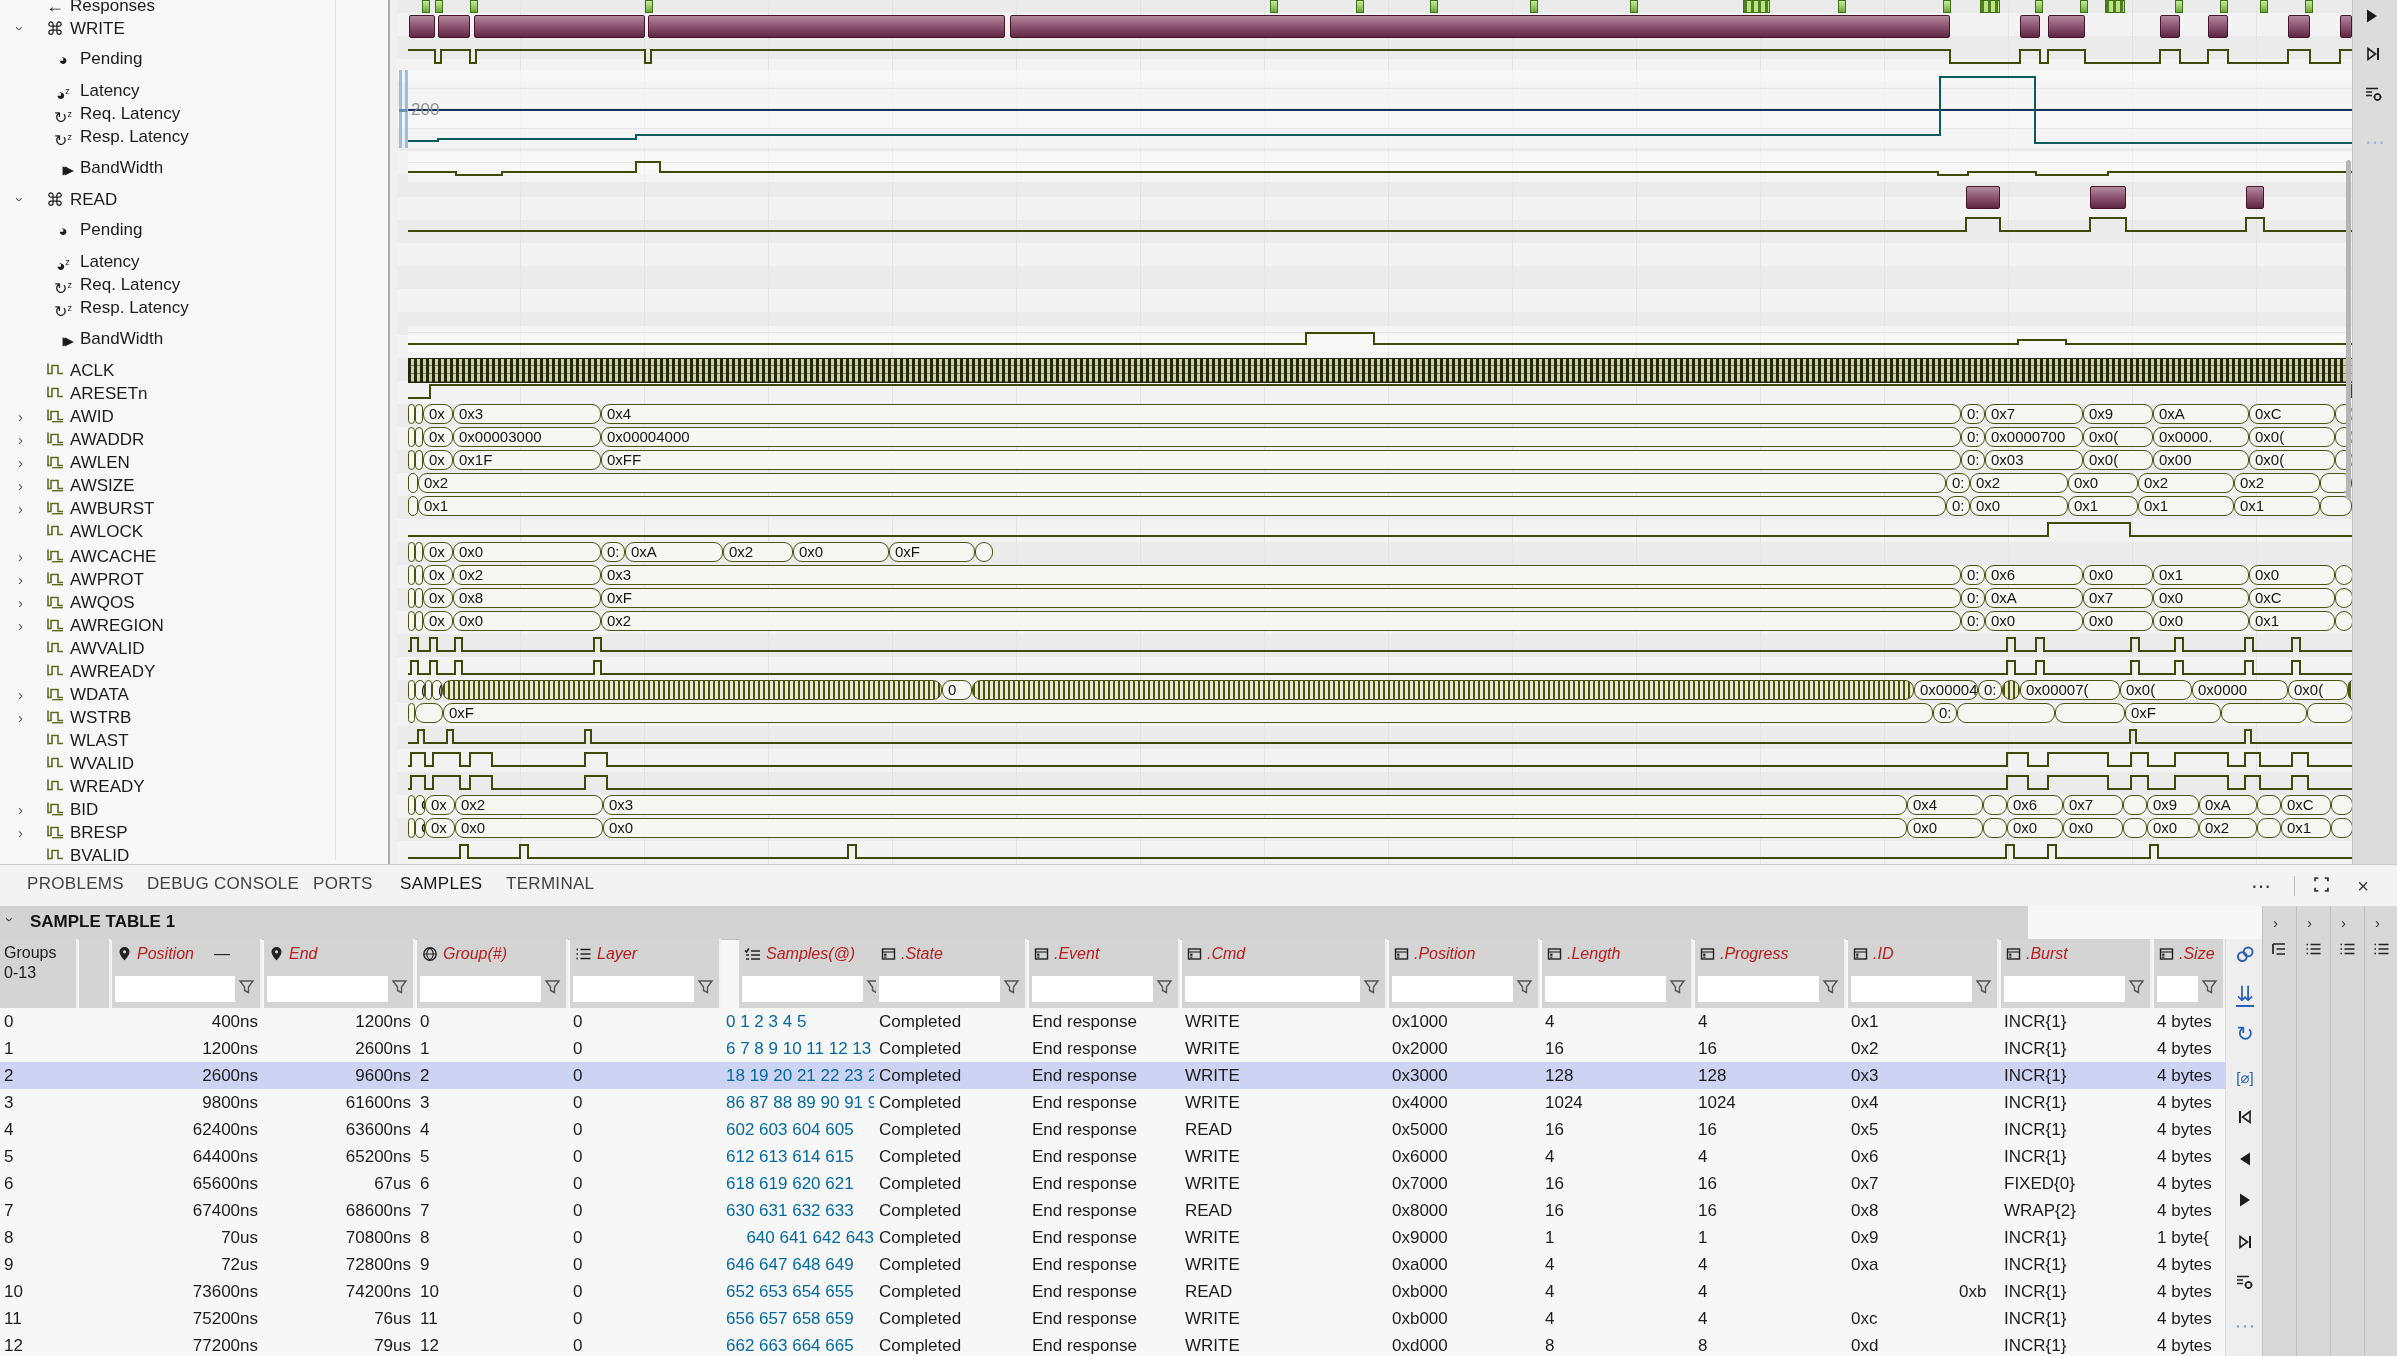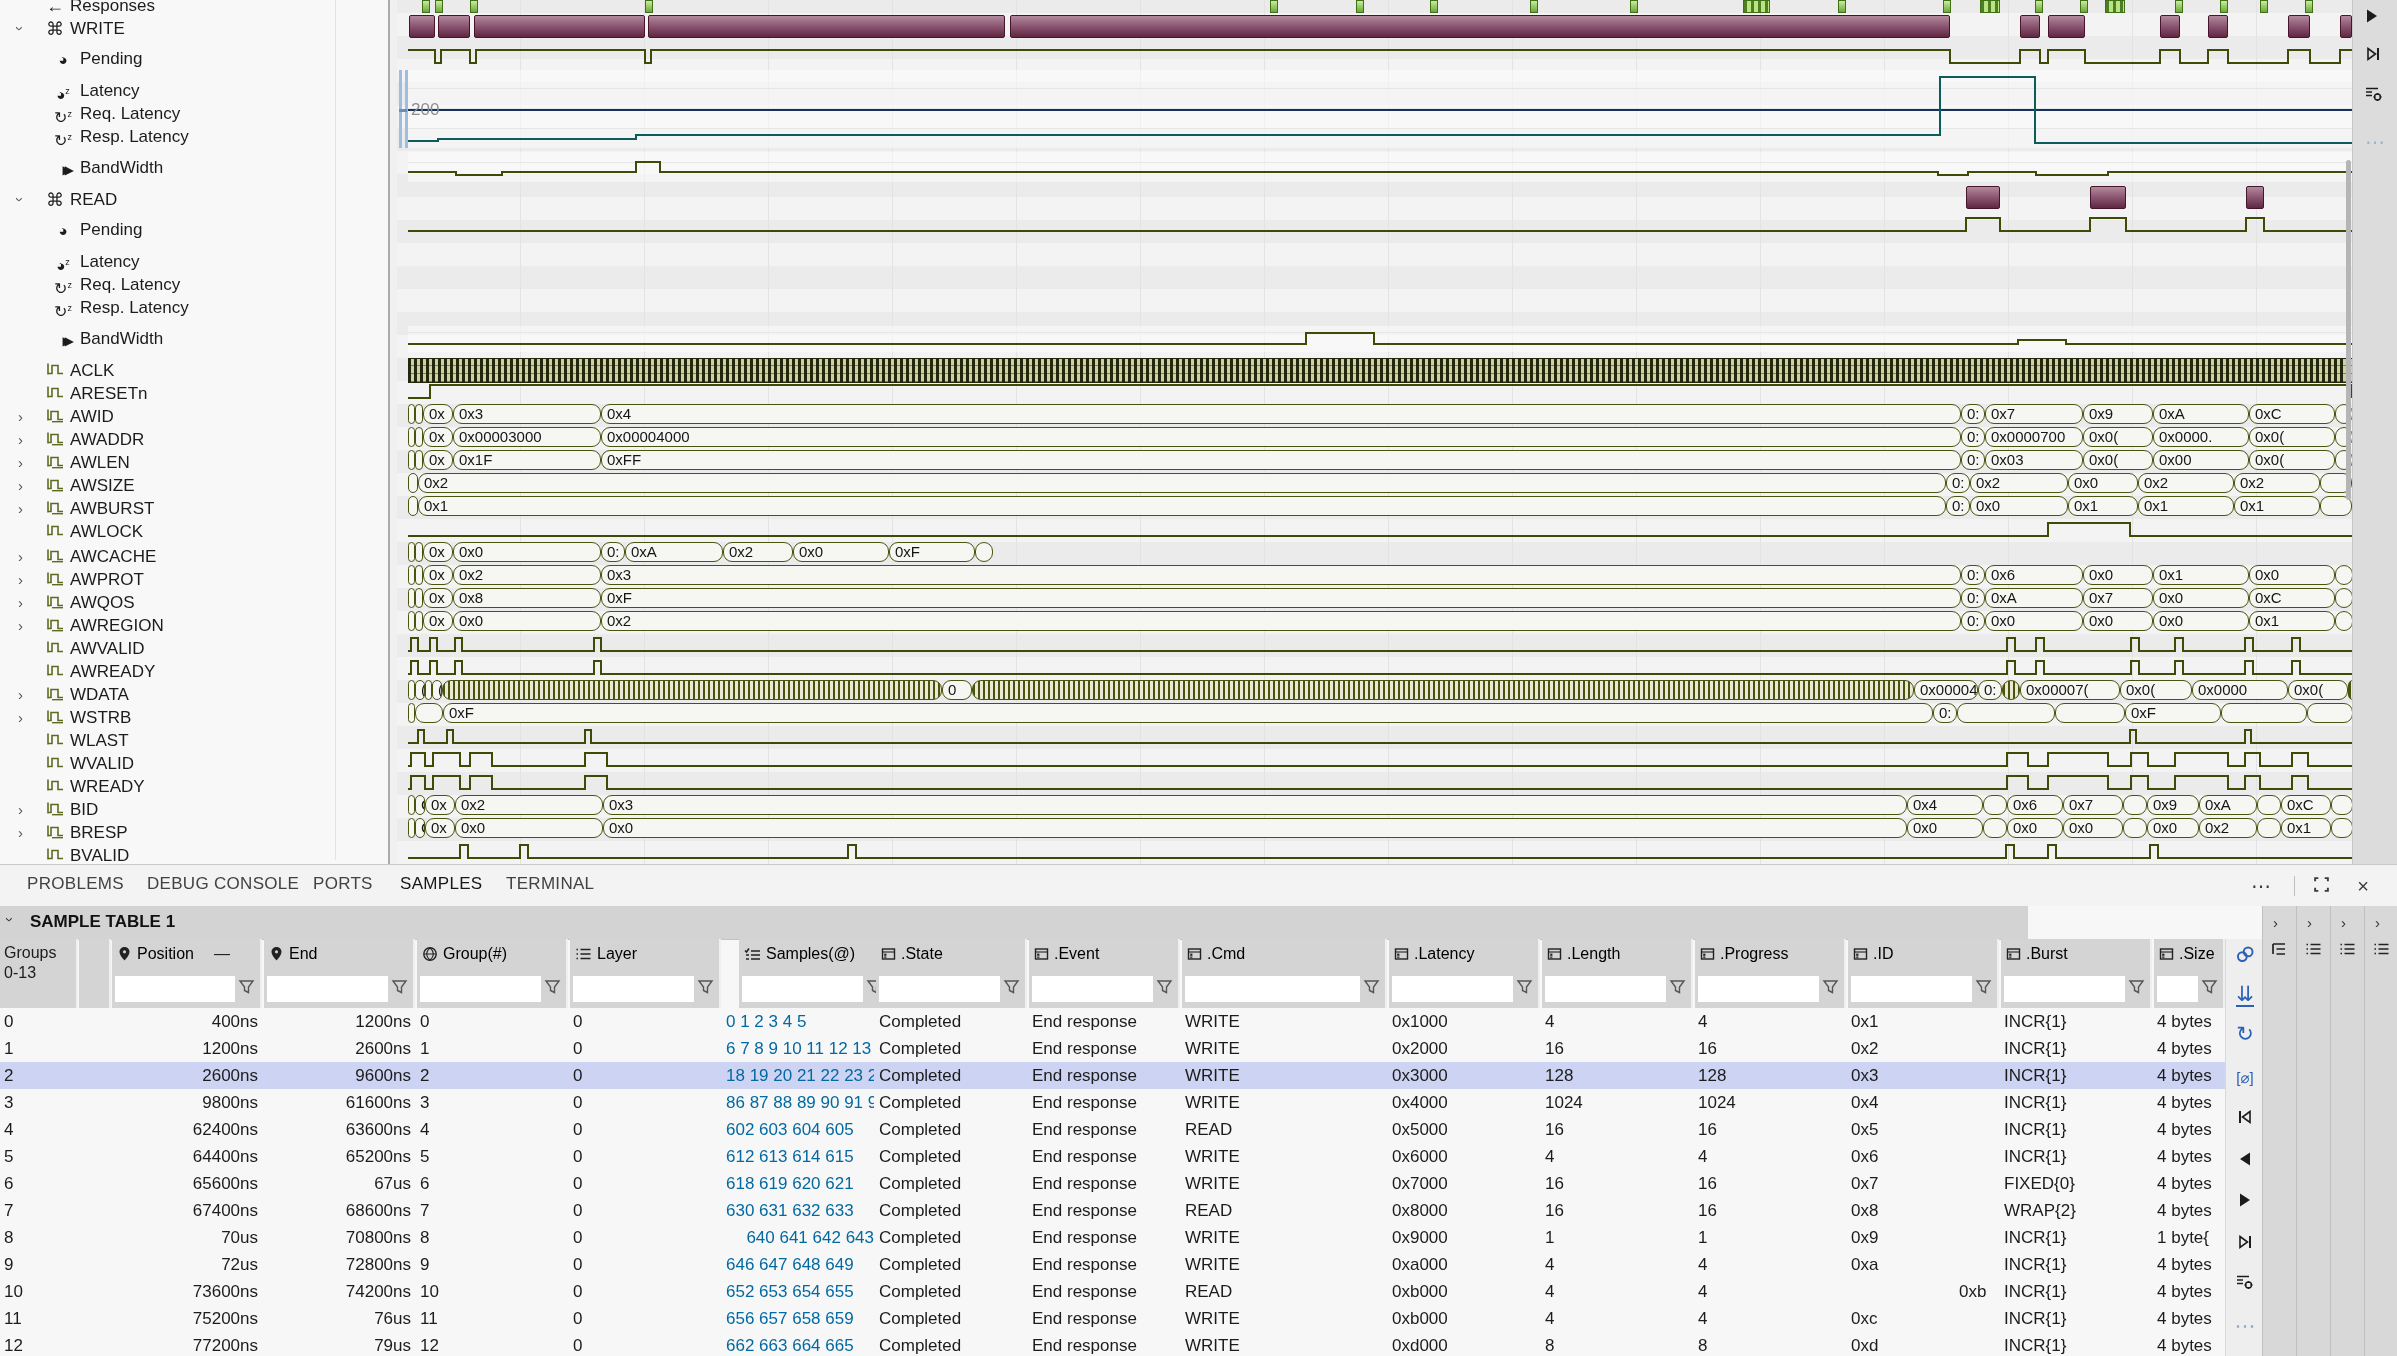--- a/index.html
+++ b/index.html
@@ -47,21 +47,21 @@
   #panel{left:0;top:864px;width:2397px;height:492px;background:#f7f7f7;border-top:1px solid #c8c8c8;}
   #tabsbar{position:absolute;left:0;top:0;width:2397px;height:41px;background:#f3f3f3;}
   .ptab{position:absolute;top:0;height:41px;line-height:38px;font-size:17px;color:#424242;cursor:pointer;letter-spacing:.3px;}
   .ptab.active{color:#171717;border-bottom:2px solid #2456a4;}
   .pctl{position:absolute;top:8px;width:26px;height:26px;text-align:center;line-height:26px;font-size:20px;color:#3c3c3c;cursor:pointer;}
   #sectionbar{position:absolute;left:0;top:41px;width:2028px;height:33px;background:#d3d3d3;border-bottom:1px solid #c2c2c2;cursor:pointer;}
   #sectionbar .chev{position:absolute;left:8px;top:5px;font-size:15px;color:#333;transform:rotate(90deg);}
   #section-title{position:absolute;left:30px;top:6px;font-weight:bold;font-size:17px;color:#111;}
   
   .th{position:absolute;top:74px;height:69px;background:#d4d4d4;border-right:2px solid #efefef;box-sizing:border-box;}
-  .th-lab{position:absolute;left:5px;top:6px;font-size:16px;color:#000000;white-space:nowrap;display:flex;align-items:center;gap:5px;cursor:pointer;}
+  .th-lab{position:absolute;left:5px;top:6px;font-size:16px;color:#b91c1c;white-space:nowrap;display:flex;align-items:center;gap:5px;cursor:pointer;font-style:italic;}
   .th-filter{position:absolute;left:3px;top:37px;height:26px;background:#fff;border:none;font-size:14px;padding:0 4px;box-sizing:border-box;}
   .th-funnel{position:absolute;top:40px;cursor:pointer;}
   .trow{position:absolute;left:0;width:2225px;height:27px;cursor:pointer;}
   .trow.sel{background:#cdd3f2;}
   .tcell{position:absolute;top:0;height:27px;line-height:27px;font-size:17px;overflow:hidden;white-space:nowrap;box-sizing:border-box;}
   .tcell.r{text-align:right;padding-right:4px;}
   .tcell.link{color:#0369a1;cursor:pointer;}
   #side-actions{position:absolute;left:2225px;top:74px;width:37px;height:418px;background:#eeeeee;border-left:1px solid #d9d9d9;}
   .sa-ico{position:absolute;left:7px;width:24px;height:24px;text-align:center;cursor:pointer;font-size:20px;line-height:22px;}
   .strip{position:absolute;top:41px;height:451px;width:34px;background:#d8d8d8;border-left:1px solid #c0c0c0;cursor:pointer;}
@@ -698,21 +698,21 @@
           </svg></span>
       </div>
       <div class="th" style="left: 1389px; width: 151px;">
         <div class="th-lab">
           <svg width="15" height="14" viewBox="0 0 15 14">
             <rect x="1.5" y="2" width="12" height="10" fill="none" stroke="#222" stroke-width="1.4"></rect>
             <path d="M1.5 5h12" stroke="#222" stroke-width="1.1"></path>
             <rect x="3.2" y="6.6" width="2.2" height="2.2" fill="#222"></rect>
             <rect x="3.2" y="9.5" width="2.2" height="1.3" fill="#222"></rect>
           </svg>
-          <span>.Latency</span>
+          <span>.Position</span>
         </div>
         <input class="th-filter" style="width: 121px;">
         <span class="th-funnel" style="left: 127px;"><svg width="17" height="16" viewBox="0 0 17 16">
             <path d="M2 2h13L10.5 8v5.5L6.5 11.5V8Z" fill="none" stroke="#555" stroke-width="1.4"></path>
           </svg></span>
       </div>
       <div class="th" style="left: 1542px; width: 151px;">
         <div class="th-lab">
           <svg width="15" height="14" viewBox="0 0 15 14">
             <rect x="1.5" y="2" width="12" height="10" fill="none" stroke="#222" stroke-width="1.4"></rect>

